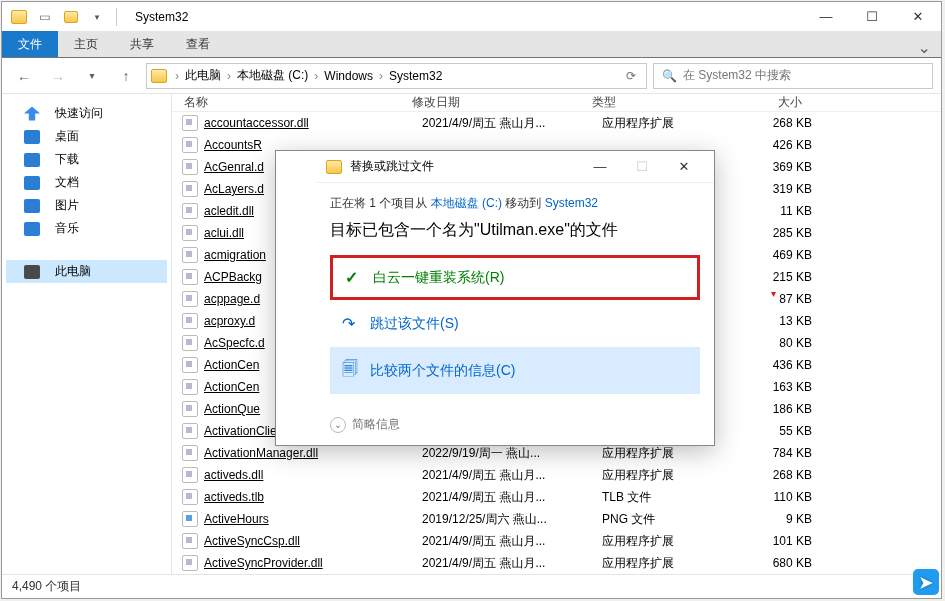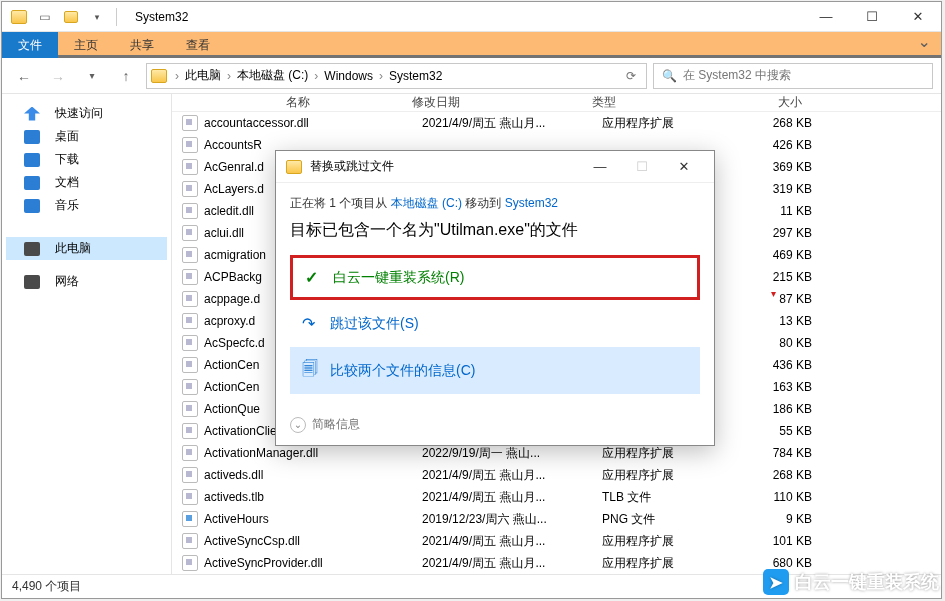--- a/index.html
+++ b/index.html
@@ -6,21 +6,21 @@
 body{background:#f0f0f0;width:945px;height:601px;overflow:hidden;position:relative;}
 .window{width:941px;height:598px;background:#fff;border:1px solid #999;position:relative;margin:1px;}
 .titlebar{height:30px;display:flex;align-items:center;background:#fff;border-bottom:1px solid #e5e5e5;}
 .tb-icons{display:flex;align-items:center;padding:0 6px;gap:4px;}
 .tb-icon{width:22px;height:22px;display:flex;align-items:center;justify-content:center;font-size:12px;color:#555;}
 .folder-ic{width:16px;height:14px;background:linear-gradient(#ffe9a6,#f9c64a);border:1px solid #d9a61f;border-radius:2px;}
 .qat-sep{width:1px;height:18px;background:#ccc;margin:0 4px;}
 .title-txt{font-size:12px;color:#000;margin-left:8px;}
 .win-ctrl{margin-left:auto;display:flex;}
 .wc-btn{width:46px;height:30px;display:flex;align-items:center;justify-content:center;font-size:13px;color:#333;}
-.ribbon{height:26px;display:flex;align-items:flex-start;border-bottom:3px solid #737373;background:#fdba74;}
+.ribbon{height:26px;display:flex;align-items:flex-end;border-bottom:1px solid #737373;background:#e5e5e5;}
 .rtab{padding:0 16px;height:26px;display:flex;align-items:center;font-size:12px;color:#333;}
 .rtab.file{background:#1979ca;color:#fff;}
 .addrbar{height:36px;display:flex;align-items:center;padding:4px 8px;gap:6px;border-bottom:1px solid #e5e5e5;}
 .nav-btn{width:28px;height:28px;border-radius:3px;display:flex;align-items:center;justify-content:center;color:#606060;font-size:14px;}
 .addr-box{flex:1;height:26px;border:1px solid #c8c8c8;display:flex;align-items:center;padding:0 4px;font-size:12px;}
 .addr-box .folder-ic{margin-right:6px;}
 .crumb{padding:0 4px;color:#000;}
 .crumb-sep{color:#888;padding:0 2px;}
 .search-box{width:280px;height:26px;border:1px solid #c8c8c8;display:flex;align-items:center;padding:0 8px;font-size:12px;color:#777;}
 .search-box span.ic{margin-right:6px;}
@@ -35,34 +35,34 @@
 .ic-download{background:#2c7dd4;border-radius:2px;}
 .ic-docs{background:#2c7dd4;border-radius:2px;}
 .ic-pics{background:#2c7dd4;border-radius:2px;}
 .ic-video{background:#2c7dd4;border-radius:2px;}
 .ic-music{background:#2c7dd4;border-radius:2px;}
 .ic-cloud{background:#0078d4;border-radius:50%;}
 .ic-pc{background:#4a4a4a;border-radius:2px;}
 .ic-net{background:#4a4a4a;border-radius:2px;}
 .file-pane{flex:1;display:flex;flex-direction:column;position:relative;}
 .headers{display:flex;height:24px;align-items:center;font-size:12px;color:#444;border-bottom:1px solid #eee;}
-.col-name{width:240px;padding-left:12px;text-align:center;}
+.col-name{width:240px;padding-left:12px;}
 .col-date{width:180px;}
 .col-type{width:130px;}
 .col-size{width:100px;text-align:right;padding-right:20px;}
 .file-row{display:flex;height:22px;align-items:center;font-size:12px;color:#000;}
 .file-row .fic{width:16px;height:16px;margin:0 6px 0 10px;background:#fff;border:1px solid #bbb;border-radius:2px;position:relative;flex-shrink:0;}
 .file-row .fic::after{content:"";position:absolute;left:3px;top:3px;width:6px;height:6px;background:#b8b8d0;}
 .file-row .fic.png::after{background:#5aa0e0;}
-.file-row .fn{width:218px;white-space:nowrap;overflow:hidden;text-overflow:ellipsis;}
+.file-row .fn{width:218px;white-space:nowrap;overflow:hidden;text-overflow:ellipsis;text-decoration:underline;}
 .file-row .fd{width:180px;color:#000;white-space:nowrap;overflow:hidden;text-overflow:ellipsis;}
 .file-row .ft{width:130px;}
 .file-row .fs{width:100px;text-align:right;padding-right:20px;}
 .status{height:24px;border-top:1px solid #e5e5e5;display:flex;align-items:center;padding:0 10px;font-size:12px;color:#333;}
-.dialog{position:absolute;left:275px;top:150px;width:440px;background:#fff;border:1px solid #888;box-shadow:0 6px 24px rgba(0,0,0,0.25);z-index:10;}
+.dialog{position:absolute;left:275px;top:150px;width:440px;background:#fff;border:1px solid #888;box-shadow:0 6px 24px rgba(0,0,0,0.25);z-index:10;padding-left:40px;}
 .dlg-title{height:32px;display:flex;align-items:center;padding:0 10px;font-size:12px;border-bottom:1px solid #eee;}
 .dlg-title .folder-ic{margin-right:8px;}
 .dlg-ctrl{margin-left:auto;display:flex;gap:2px;}
 .dlg-ctrl .wc-btn{width:40px;height:28px;}
 .dlg-body{padding:12px 14px 10px;}
 .dlg-msg{font-size:12px;color:#333;margin-bottom:8px;}
 .dlg-msg a{color:#0066cc;text-decoration:none;}
 .dlg-main{font-size:16px;color:#000;margin-bottom:14px;}
 .dlg-opts{margin:4px 0;}
 .dlg-opt{display:flex;align-items:center;padding:10px 12px;font-size:14px;margin-bottom:4px;gap:10px;}
@@ -146,34 +146,34 @@
         </div>
       <div class="nav-item">
           <div class="ni-ic ic-download"></div>
           <span>下载</span>
         </div>
       <div class="nav-item">
           <div class="ni-ic ic-docs"></div>
           <span>文档</span>
         </div>
       <div class="nav-item">
+          <div class="ni-ic ic-pics"></div>
+          <span>图片</span>
+        </div>
+      <div class="nav-item">
           <div class="ni-ic ic-music"></div>
           <span>音乐</span>
         </div>
       <div class="nav-sp"></div>
       <div class="nav-sp"></div>
       <div class="nav-item sel">
           <div class="ni-ic ic-pc"></div>
           <span>此电脑</span>
         </div>
       <div class="nav-sp"></div>
-      <div class="nav-item">
-          <div class="ni-ic ic-net"></div>
-          <span>网络</span>
-        </div>
     </div>
 
     <div class="file-pane">
       <div class="headers">
         <div class="col-name">名称</div>
         <div class="col-date">修改日期</div>
         <div class="col-type">类型</div>
         <div class="col-size">大小</div>
       </div>
       <div id="file-rows">
@@ -210,21 +210,21 @@
   <div class="fn">acledit.dll</div>
   <div class="fd"></div>
   <div class="ft"></div>
   <div class="fs">11 KB</div>
           </div>
           <div class="file-row">
             <div class="fic"></div>
   <div class="fn">aclui.dll</div>
   <div class="fd"></div>
   <div class="ft"></div>
-  <div class="fs">297 KB</div>
+  <div class="fs">285 KB</div>
           </div>
           <div class="file-row">
             <div class="fic"></div>
   <div class="fn">acmigration</div>
   <div class="fd"></div>
   <div class="ft"></div>
   <div class="fs">469 KB</div>
           </div>
           <div class="file-row">
             <div class="fic"></div>
@@ -299,21 +299,21 @@
           <div class="file-row">
             <div class="fic"></div>
   <div class="fn">activeds.tlb</div>
   <div class="fd">2021/4/9/周五 燕山月...</div>
   <div class="ft">TLB 文件</div>
   <div class="fs">110 KB</div>
           </div>
           <div class="file-row">
             <div class="fic png"></div>
   <div class="fn">ActiveHours</div>
-  <div class="fd">2019/12/23/周六 燕山...</div>
+  <div class="fd">2019/12/25/周六 燕山...</div>
   <div class="ft">PNG 文件</div>
   <div class="fs">9 KB</div>
           </div>
           <div class="file-row">
             <div class="fic"></div>
   <div class="fn">ActiveSyncCsp.dll</div>
   <div class="fd">2021/4/9/周五 燕山月...</div>
   <div class="ft">应用程序扩展</div>
   <div class="fs">101 KB</div>
           </div>
@@ -364,14 +364,13 @@
     </div>
   </div>
   <div class="dlg-foot">
     <div class="chev">⌄</div>
     <span>简略信息</span>
   </div>
 </div>
 
 <div class="watermark">
   <div class="wm-ic">➤</div>
-  <span>白云一键重装系统</span>
 </div>
 
 </body></html>

